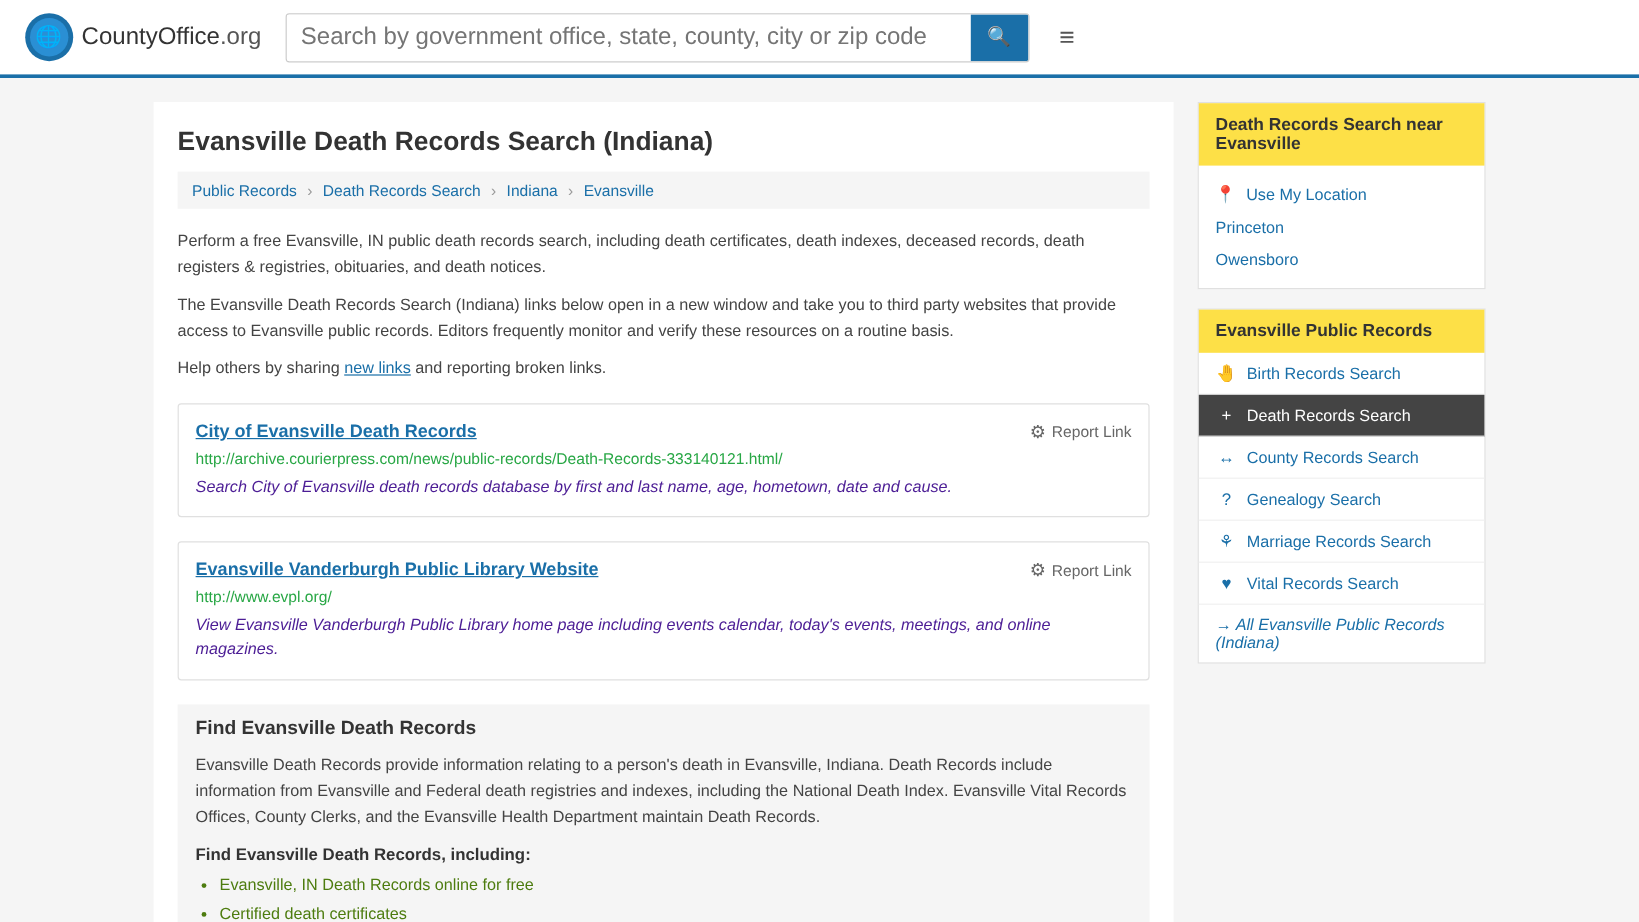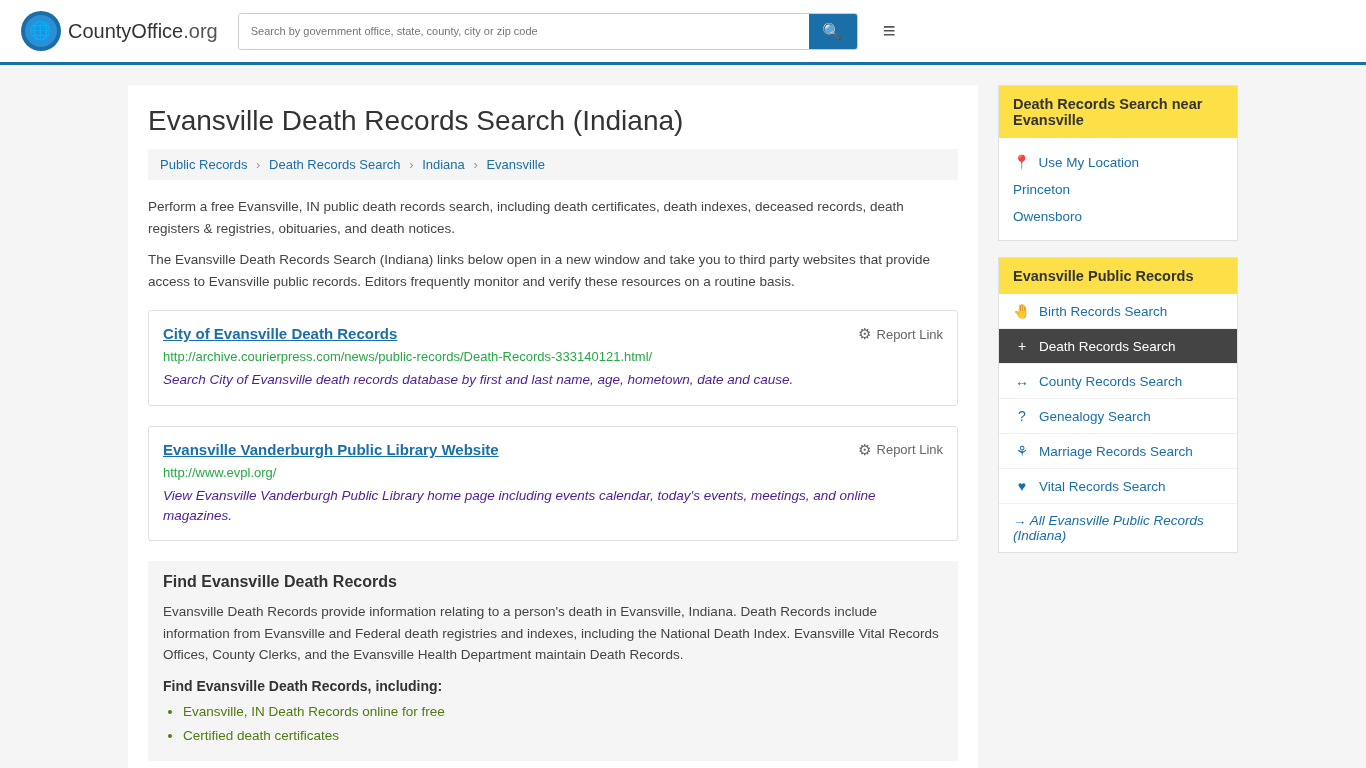--- a/index.html
+++ b/index.html
@@ -40,21 +40,21 @@
       max-width: 620px;
       border: 1px solid #ccc;
       border-radius: 3px;
       overflow: hidden;
     }
     .search-bar input {
       flex: 1;
       border: none;
       outline: none;
       padding: 8px 12px;
-      font-size: 11px;
+      font-size: 20px;
       color: #777;
     }
     .search-bar button {
       background: #1a6fa8;
       border: none;
       padding: 8px 14px;
       cursor: pointer;
       color: #fff;
       font-size: 16px;
     }
@@ -80,22 +80,22 @@
       background: #fff;
       padding: 20px;
     }
     .sidebar {
       width: 240px;
       flex-shrink: 0;
     }
 
     
     .page-title {
-      font-size: 28px;
-      font-weight: normal;
+      font-size: 22px;
+      font-weight: bold;
       color: #333;
       margin-bottom: 12px;
     }
     .breadcrumb {
       background: #f5f5f5;
       padding: 8px 12px;
       font-size: 13px;
       margin-bottom: 16px;
       color: #555;
     }
@@ -277,20 +277,23 @@
       <a href="#">Death Records Search</a>
       <span>›</span>
       <a href="#">Indiana</a>
       <span>›</span>
       <a href="#">Evansville</a>
     </div>
 
     <div class="description">
       <p>Perform a free Evansville, IN public death records search, including death certificates, death indexes, deceased records, death registers &amp; registries, obituaries, and death notices.</p>
       <p>The Evansville Death Records Search (Indiana) links below open in a new window and take you to third party websites that provide access to Evansville public records. Editors frequently monitor and verify these resources on a routine basis.</p>
+      <p>
+        <span>Help others by sharing </span><a href="#">new links</a><span> and reporting broken links.</span>
+      </p>
     </div>
 
     <div class="record-card" style="margin-top:18px;">
       <div class="record-card-header">
         <a href="#" class="record-card-title">City of Evansville Death Records</a>
         <div class="report-link">
           <span class="report-link-icon">⚙</span>
           <span>Report Link</span>
         </div>
       </div>

